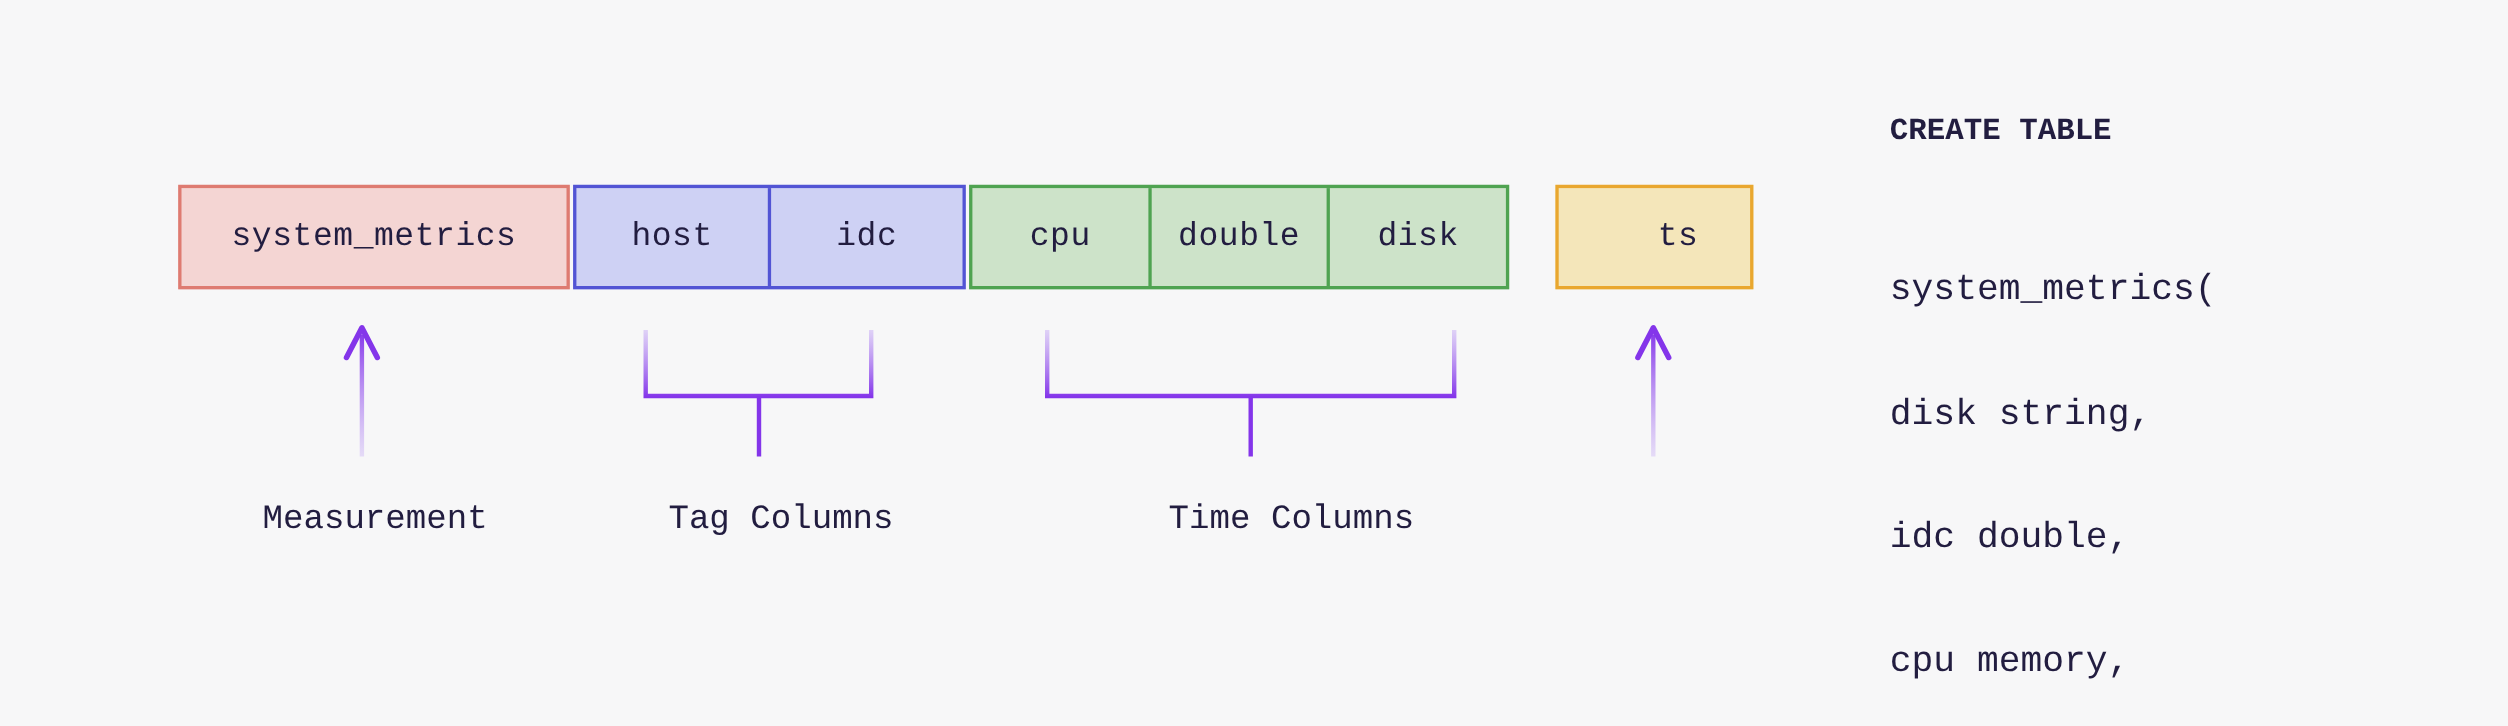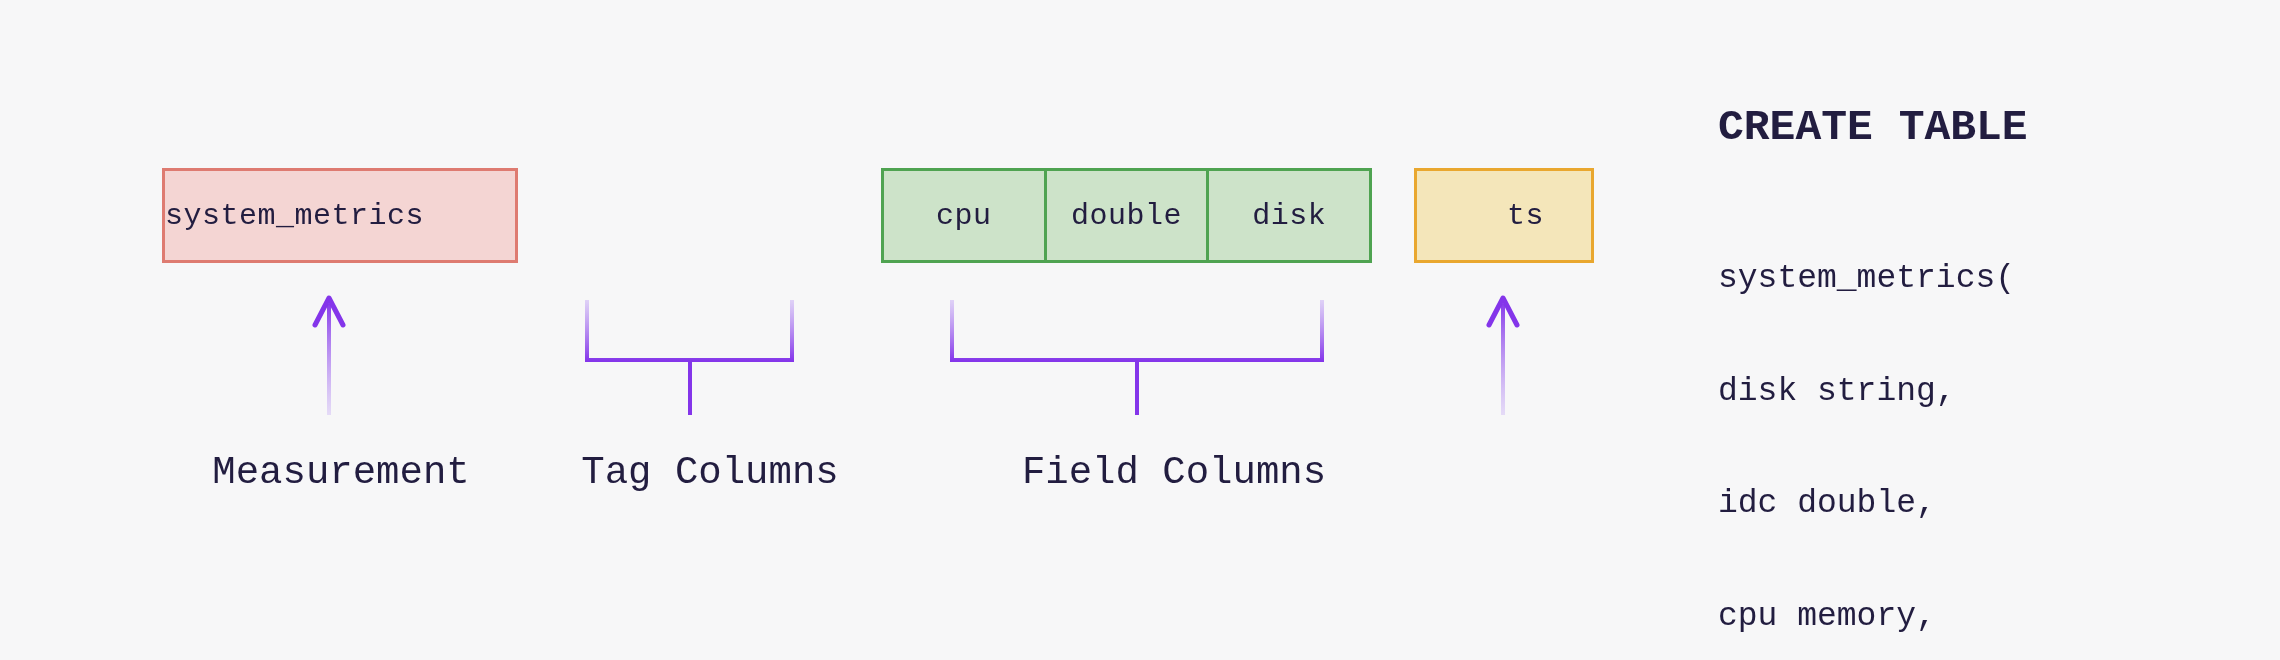--- a/index.html
+++ b/index.html
@@ -18,20 +18,21 @@
   
   .box, .group {
     position: absolute;
     top: 168px;
     height: 95px;
     box-sizing: border-box;
   }
   .box {
     display: flex;
     align-items: center;
+    justify-content: center;
   }
   .group { display: flex; }
 
   .box-label, .cell span {
     font-size: 30px;
     letter-spacing: 0.5px;
     white-space: nowrap;
   }
 
   .measurement-box {
@@ -72,37 +73,37 @@
     pointer-events: none;
   }
   .annotations .head { stroke: var(--accent-purple, #8435ea); }
   .annotations .stem { stroke: var(--accent-purple, #8435ea); }
 
   
   .caption {
     position: absolute;
     top: 454px;
     transform: translateX(-50%);
-    font-size: 39px;
+    font-size: 31px;
     line-height: 38px;
     white-space: nowrap;
   }
   .caption-measurement { left: 341px; }
   .caption-tag         { left: 710px; }
   .caption-field       { left: 1174px; }
   .caption-time        { left: 1517px; }
 
   
   .sql-panel {
     position: absolute;
     left: 1718px;
     top: 106px;
   }
   .sql-heading {
-    font-size: 43px;
+    font-size: 28px;
     font-weight: bold;
     line-height: 1;
     white-space: pre;
   }
   .sql-body {
     margin-top: 36px;
     font-size: 33px;
     line-height: 37.5px;
     white-space: pre;
   }
@@ -110,20 +111,28 @@
 </style>
 </head>
 <body>
 
 <div class="canvas">
 
   <div class="box measurement-box">
     <span class="box-label">system_metrics</span>
   </div>
 
+  <div class="group tag-group">
+    <div class="cell">
+      <span>host</span>
+    </div>
+    <div class="cell">
+      <span>idc</span>
+    </div>
+  </div>
 
   <div class="group field-group">
     <div class="cell">
       <span>cpu</span>
     </div>
     <div class="cell">
       <span>double</span>
     </div>
     <div class="cell">
       <span>disk</span>
@@ -164,21 +173,21 @@
     </g>
 
     <g>
       <line x1="1503" y1="415" x2="1503" y2="304" stroke="url(#grad-up)" stroke-width="4"></line>
       <polyline class="head" points="1489,325 1503,298 1517,325" fill="none" stroke-width="5" stroke-linecap="round" stroke-linejoin="round"></polyline>
     </g>
   </svg>
 
   <div class="caption caption-measurement">Measurement</div>
   <div class="caption caption-tag">Tag Columns</div>
-  <div class="caption caption-field">Field Columns</div>
+  <div class="caption caption-field">Time Columns</div>
 
   <div class="sql-panel">
     <div class="sql-heading">CREATE TABLE</div>
     <div class="sql-body">
       <div class="sql-line"><span class="n">system_metrics(</span><span class="b"></span></div>
       <div class="sql-line"><span class="n">disk string,</span><span class="b"></span></div>
       <div class="sql-line"><span class="n">idc double,</span><span class="b"></span></div>
       <div class="sql-line"><span class="n">cpu memory,</span><span class="b"></span></div>
       
       

